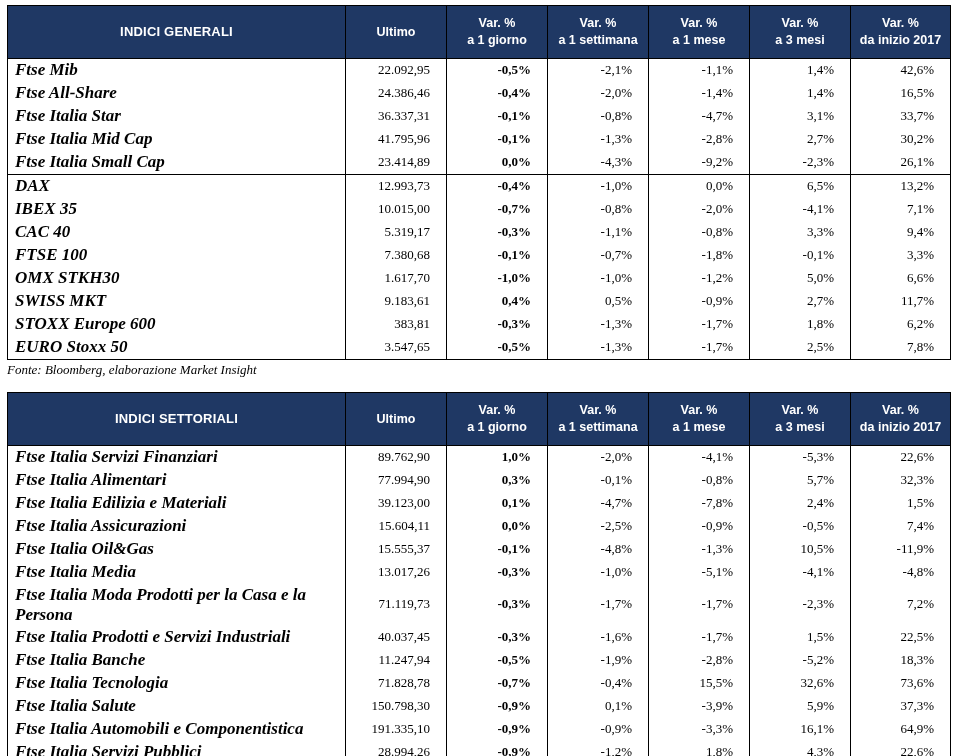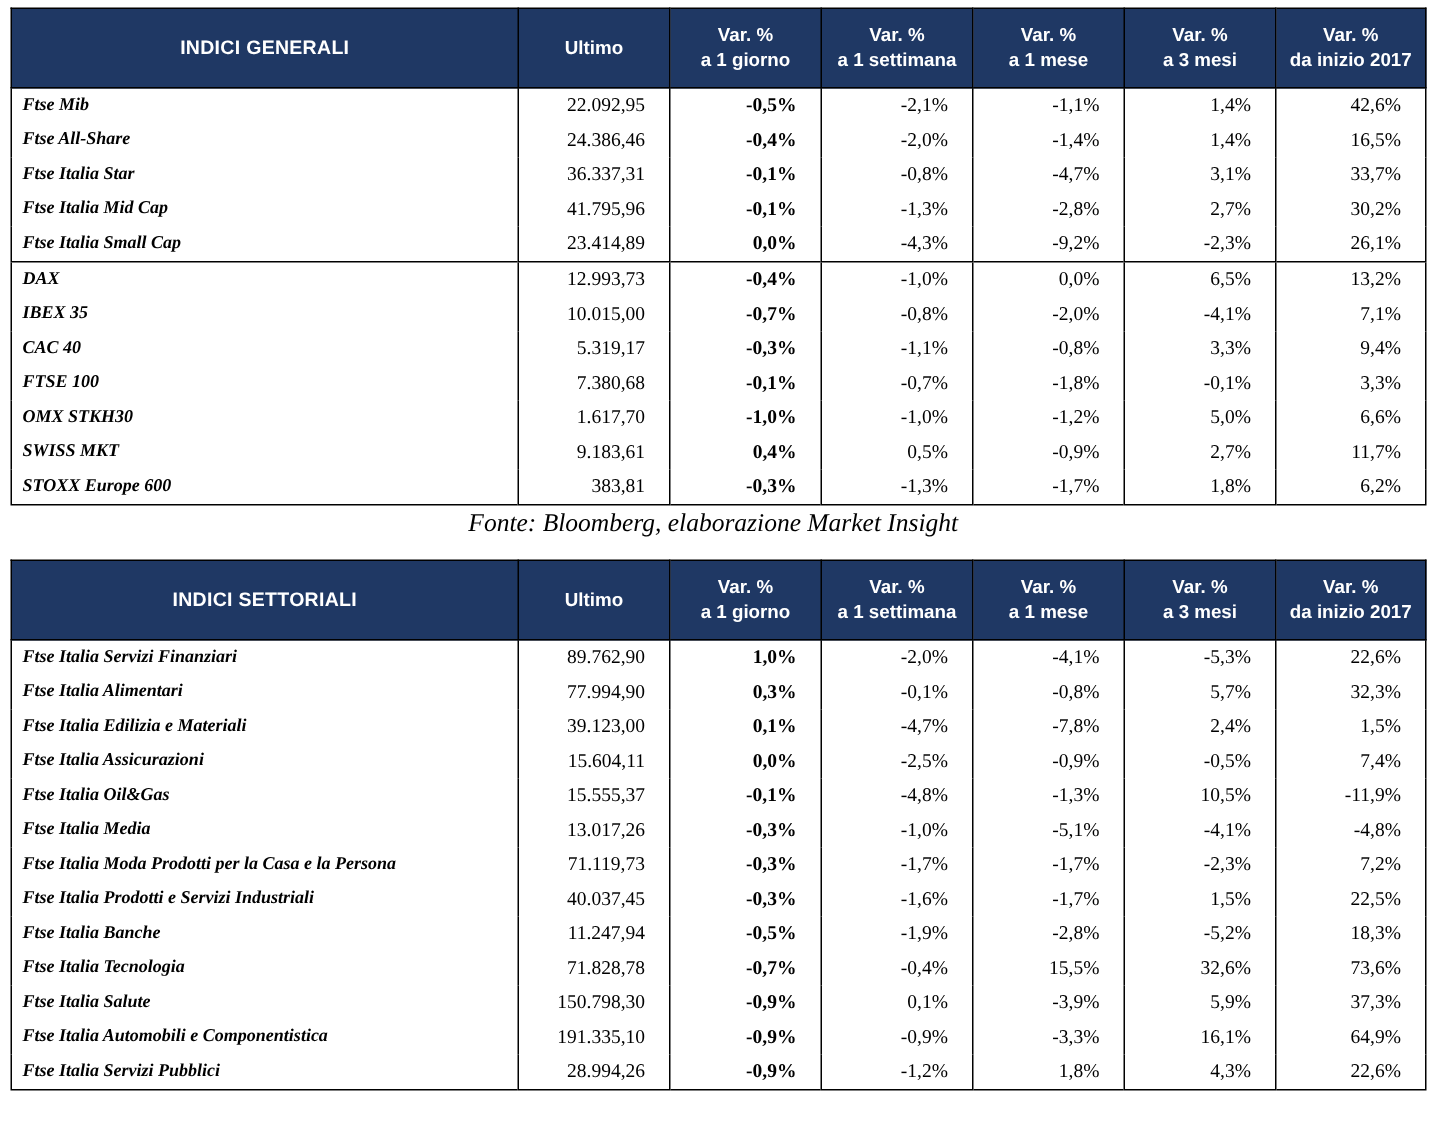--- a/index.html
+++ b/index.html
@@ -65,42 +65,42 @@
     border-bottom: none;
     font-size: 13.5px;
     padding: 1px 7px 2px 7px;
     height: 20px;
     line-height: 1.15;
   }
   tbody tr td.name {
     font-weight: bold;
     font-style: italic;
     text-align: left;
-    font-size: 12px;
+    font-size: 17px;
   }
   tbody tr td.val {
     text-align: right;
     font-size: 13px;
     padding-right: 16px;
   }
   tbody tr td.val.bold {
     font-weight: bold;
   }
   tbody tr.sep td {
     border-top: 1.6px solid #000;
   }
   tbody tr.lastrow td {
     border-bottom: 1px solid #000;
   }
   thead tr.headrow th { border-bottom: 1.6px solid #000; }
 
   .source {
-    text-align: center;
+    text-align: left;
     font-style: italic;
-    font-size: 17px;
+    font-size: 13px;
     font-family: "Liberation Serif", serif;
     width: 943px;
     padding: 2px 6px 0 0;
     box-sizing: border-box;
   }
   .gap {
     height: 14px;
   }
 </style>
 </head>
@@ -249,20 +249,29 @@
         </tr>
       <tr>
           <td class="name">STOXX Europe 600</td>
           <td class="val">383,81</td>
           <td class="val bold">-0,3%</td>
           <td class="val">-1,3%</td>
           <td class="val">-1,7%</td>
           <td class="val">1,8%</td>
           <td class="val">6,2%</td>
         </tr>
+      <tr class="lastrow">
+          <td class="name">EURO Stoxx 50</td>
+          <td class="val">3.547,65</td>
+          <td class="val bold">-0,5%</td>
+          <td class="val">-1,3%</td>
+          <td class="val">-1,7%</td>
+          <td class="val">2,5%</td>
+          <td class="val">7,8%</td>
+        </tr>
     </tbody>
   </table>
   <div class="source">Fonte: Bloomberg, elaborazione Market Insight</div>
 
   <div class="gap"></div>
 
   <table class="idx">
     <colgroup>
       <col class="c0">
         <col class="c1">

